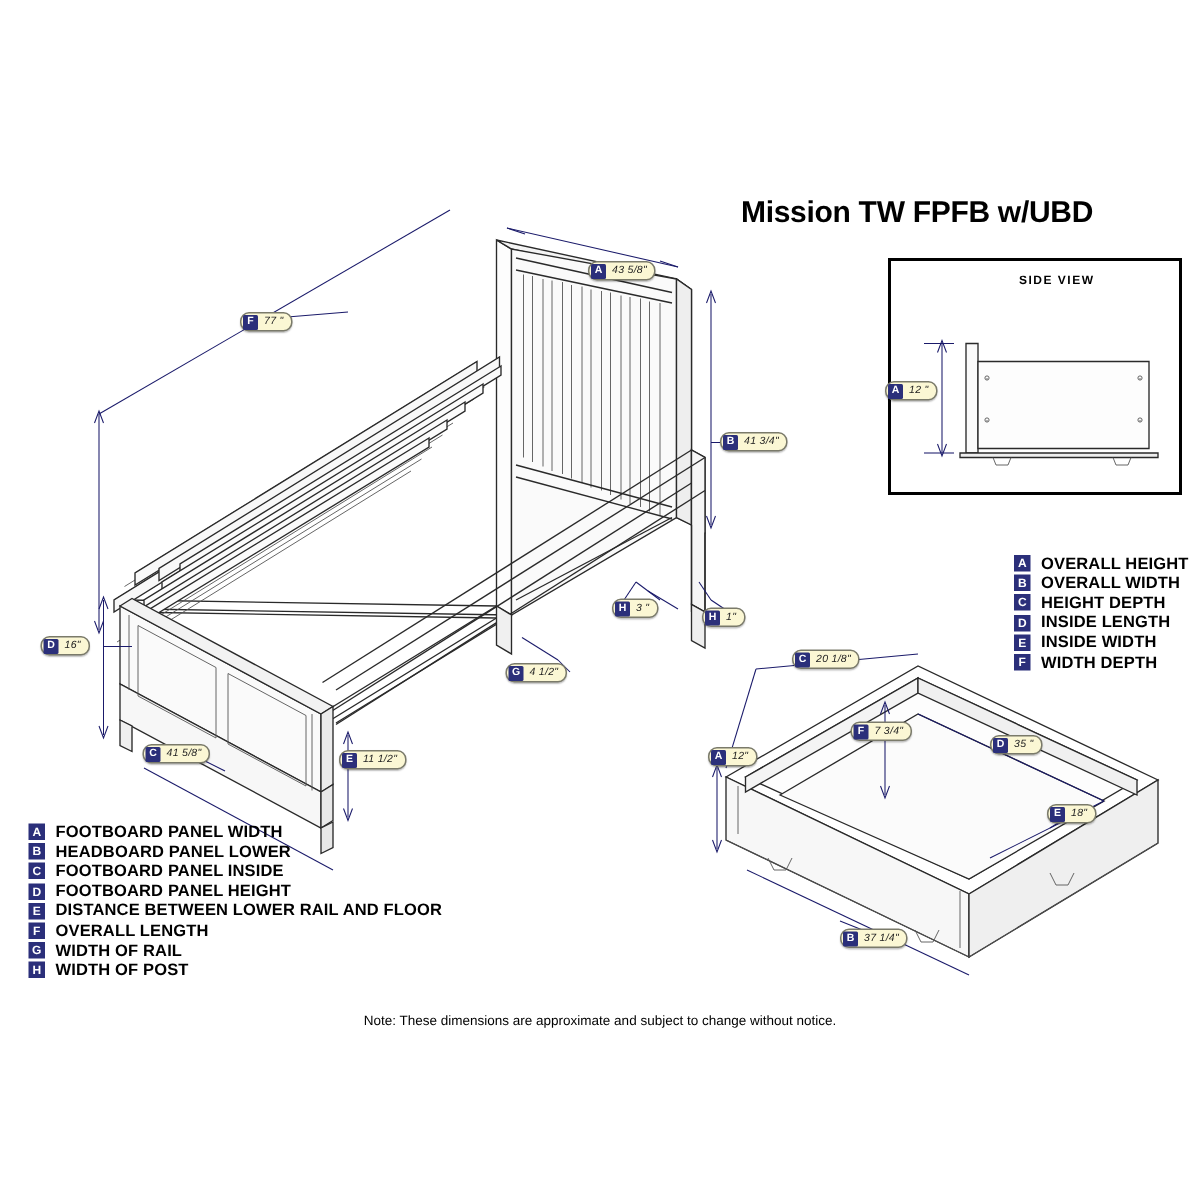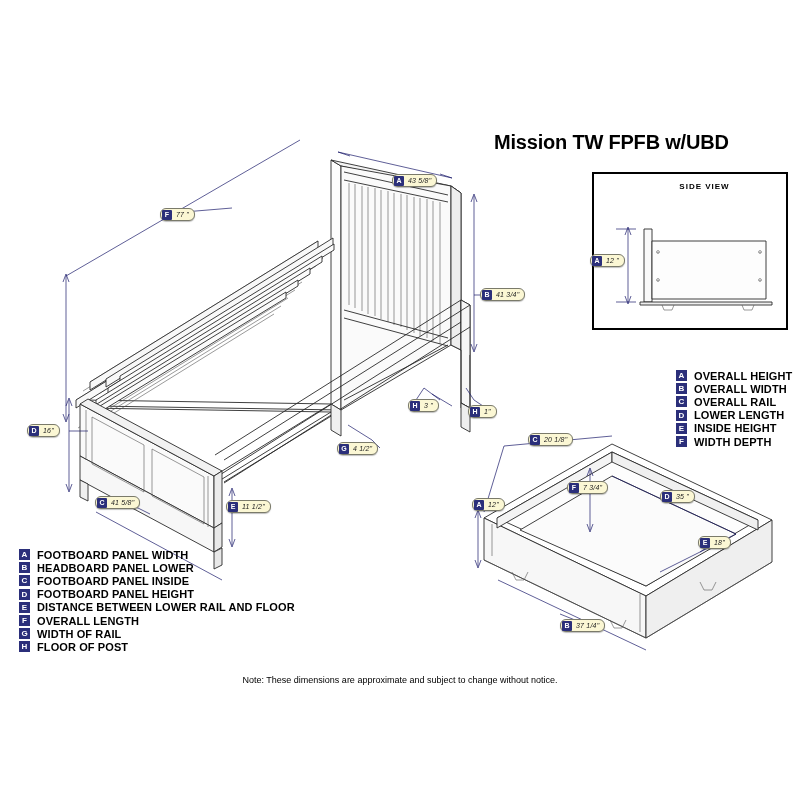--- a/index.html
+++ b/index.html
@@ -389,44 +389,44 @@
     <div class="row">
       <span class="sq">F</span>
       <span class="lbl">OVERALL LENGTH</span>
     </div>
     <div class="row">
       <span class="sq">G</span>
       <span class="lbl">WIDTH OF RAIL</span>
     </div>
     <div class="row">
       <span class="sq">H</span>
-      <span class="lbl">FLOOR OF POST</span>
+      <span class="lbl">WIDTH OF POST</span>
     </div>
   </div>
 
   <div class="legend" style="left:676px;top:369px;">
     <div class="row">
       <span class="sq">A</span>
       <span class="lbl">OVERALL HEIGHT</span>
     </div>
     <div class="row">
       <span class="sq">B</span>
       <span class="lbl">OVERALL WIDTH</span>
     </div>
     <div class="row">
       <span class="sq">C</span>
-      <span class="lbl">OVERALL RAIL</span>
+      <span class="lbl">HEIGHT DEPTH</span>
     </div>
     <div class="row">
       <span class="sq">D</span>
-      <span class="lbl">LOWER LENGTH</span>
+      <span class="lbl">INSIDE LENGTH</span>
     </div>
     <div class="row">
       <span class="sq">E</span>
-      <span class="lbl">INSIDE HEIGHT</span>
+      <span class="lbl">INSIDE WIDTH</span>
     </div>
     <div class="row">
       <span class="sq">F</span>
       <span class="lbl">WIDTH DEPTH</span>
     </div>
   </div>
 
   <div class="note">Note:  These dimensions are approximate and subject to change without notice.</div>
 
 </div>

